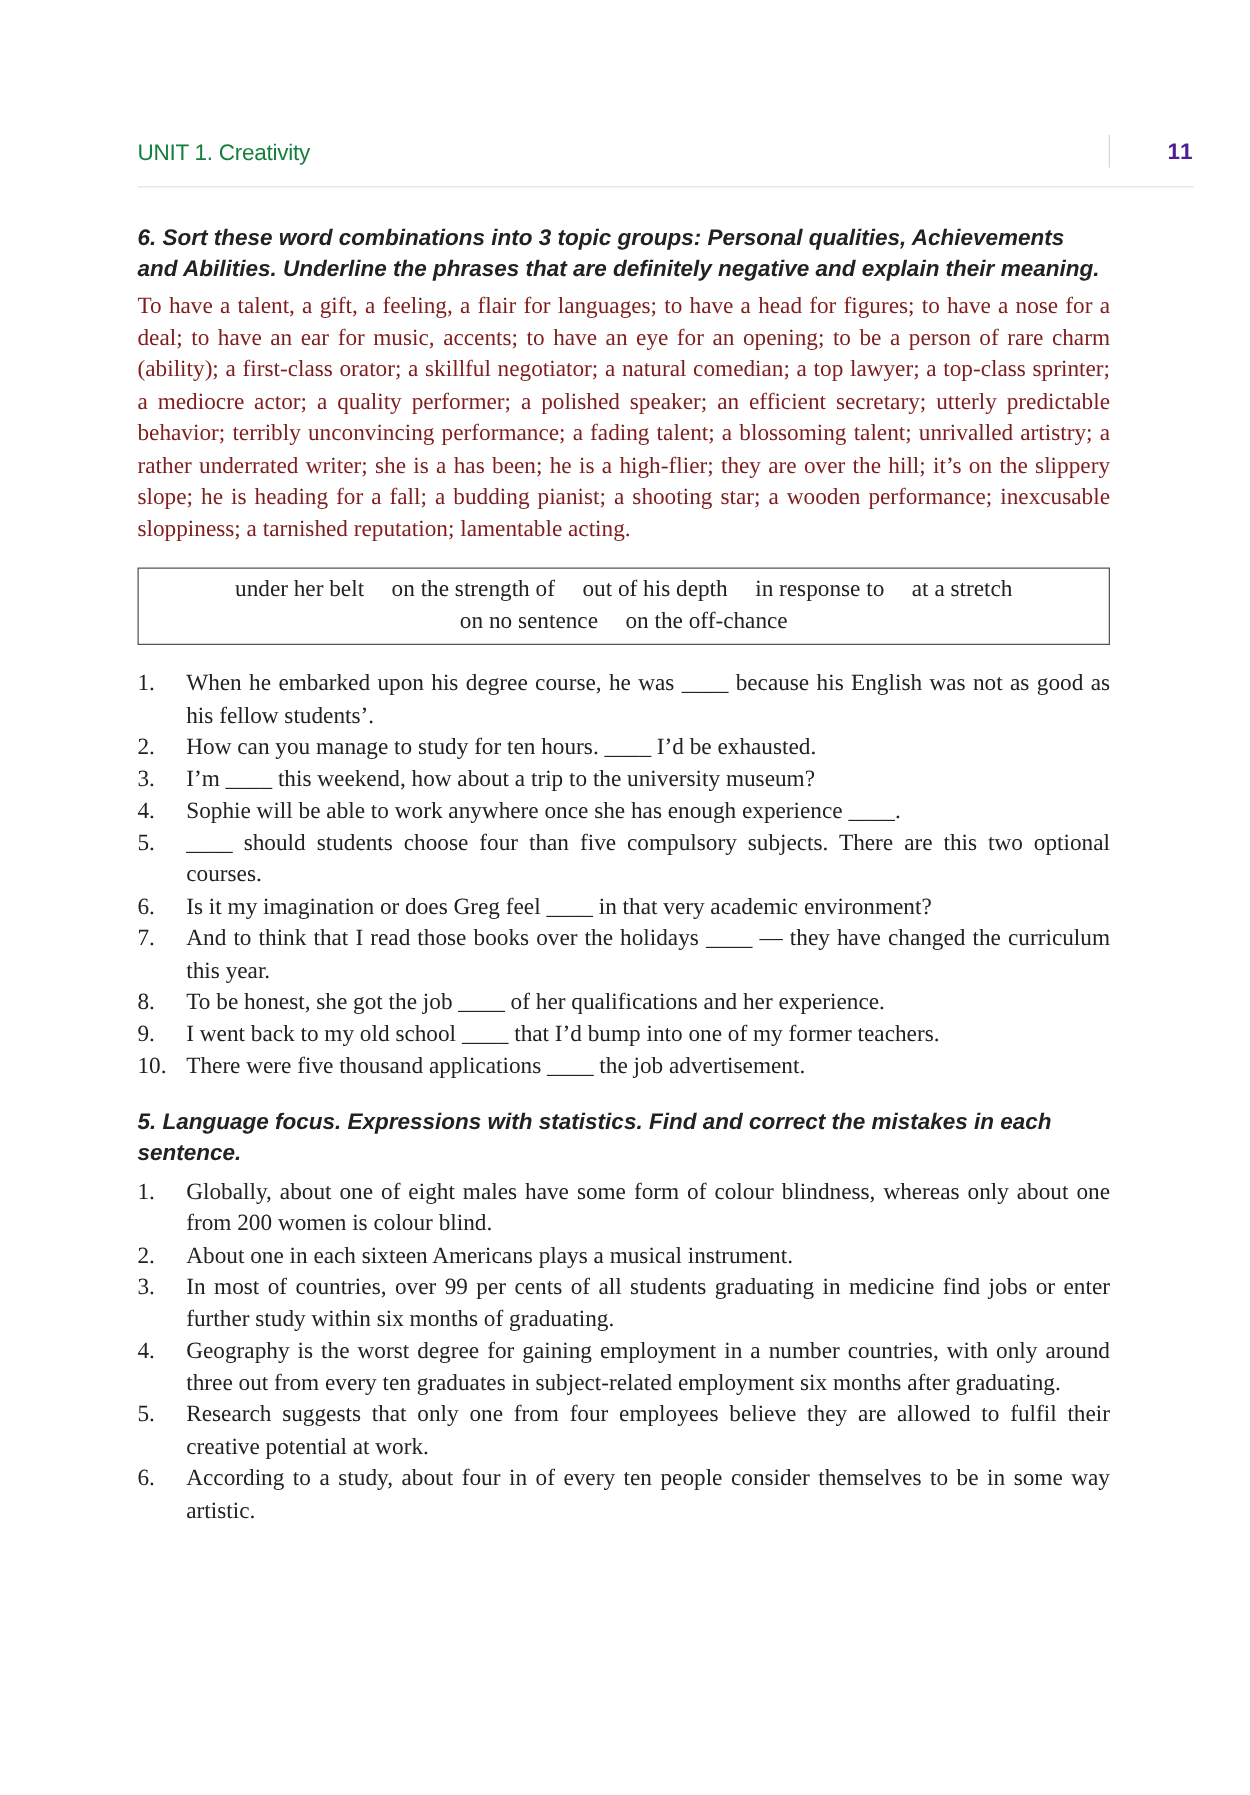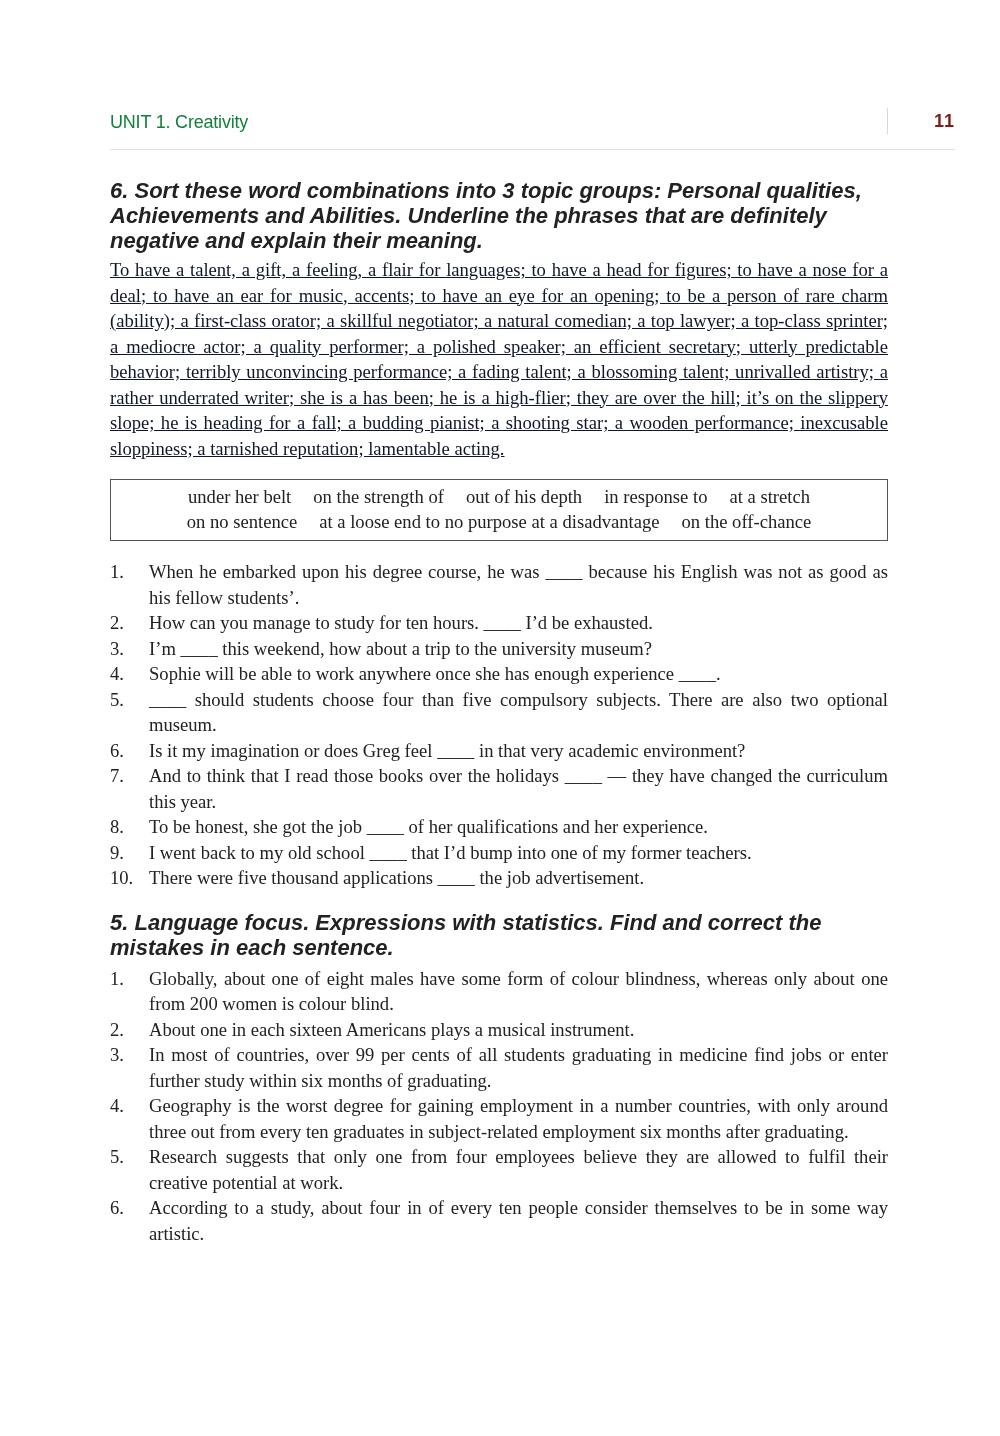--- a/index.html
+++ b/index.html
@@ -38,21 +38,21 @@
       height: 26px;
       background: #d8d8d8;
     }
     .page-number {
       position: absolute;
       right: 0px;
       top: 3px;
       font-family: "Liberation Sans", sans-serif;
       font-weight: bold;
       font-size: 18px;
-      color: #7f1d1d;
+      color: #4c1d95;
       letter-spacing: 1px;
       margin-left: 41px;
     }
     .header-rule {
       position: absolute;
       left: 110px;
       top: 149px;
       width: 845px;
       height: 1px;
       background: #e2e2e2;
@@ -60,33 +60,32 @@
     .content {
       position: absolute;
       left: 110px;
       top: 178px;
       width: 778px;
     }
     .task-heading {
       font-family: "Liberation Sans", sans-serif;
       font-style: italic;
       font-weight: bold;
-      font-size: 22px;
+      font-size: 18px;
       line-height: 25px;
       color: #222;
       margin: 0;
     }
     .body-text {
       font-family: "Liberation Serif", serif;
       font-size: 18.6px;
       line-height: 25.5px;
       text-align: justify;
-      color: #0f172a;
+      color: #7f1d1d;
       margin: 4px 0 0 0;
-      text-decoration: underline;
     }
     #task6 { margin-bottom: 18px; }
     #task7-heading { margin-bottom: 5px; }
     .phrase-box {
       border: 1px solid #555;
       padding: 4px 10px 6px 10px;
       font-family: "Liberation Serif", serif;
       font-size: 18.6px;
       line-height: 25px;
       color: #222;
@@ -145,21 +144,20 @@
     <div class="phrase-box">
       <div class="phrase-row">
         <span class="phrase">under her belt</span>
         <span class="phrase">on the strength of</span>
         <span class="phrase">out of his depth</span>
         <span class="phrase">in response to</span>
         <span class="phrase">at a stretch</span>
       </div>
       <div class="phrase-row">
         <span class="phrase">on no sentence</span>
-        <span class="phrase">at a loose end to no purpose at a disadvantage</span>
         <span class="phrase">on the off-chance</span>
       </div>
     </div>
     <ol class="ex-list" id="task7-list">
       <li class="ex-item">
           <span class="ex-num">1.</span>
           <span class="ex-text">When he embarked upon his degree course, he was ____ because his English was not as good as his fellow students’.</span>
         </li>
       <li class="ex-item">
           <span class="ex-num">2.</span>
@@ -168,21 +166,21 @@
       <li class="ex-item">
           <span class="ex-num">3.</span>
           <span class="ex-text">I’m ____ this weekend, how about a trip to the university museum?</span>
         </li>
       <li class="ex-item">
           <span class="ex-num">4.</span>
           <span class="ex-text">Sophie will be able to work anywhere once she has enough experience ____.</span>
         </li>
       <li class="ex-item">
           <span class="ex-num">5.</span>
-          <span class="ex-text"> ____ should students choose four than five compulsory subjects. There are also two optional museum.</span>
+          <span class="ex-text"> ____ should students choose four than five compulsory subjects. There are this two optional courses.</span>
         </li>
       <li class="ex-item">
           <span class="ex-num">6.</span>
           <span class="ex-text">Is it my imagination or does Greg feel ____ in that very academic environment?</span>
         </li>
       <li class="ex-item">
           <span class="ex-num">7.</span>
           <span class="ex-text">And to think that I read those books over the holidays ____ — they have changed the curriculum this year.</span>
         </li>
       <li class="ex-item">

